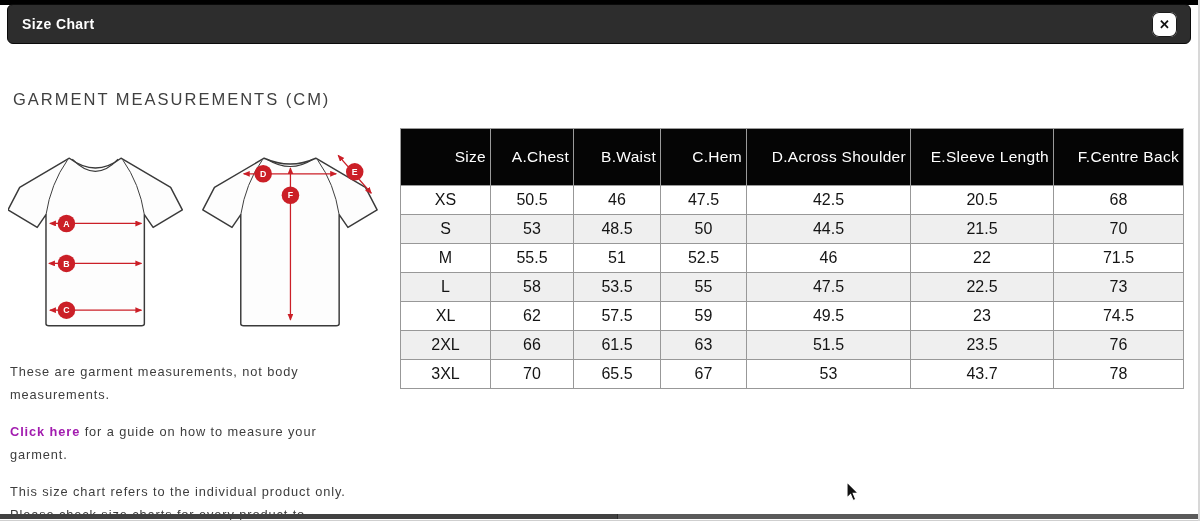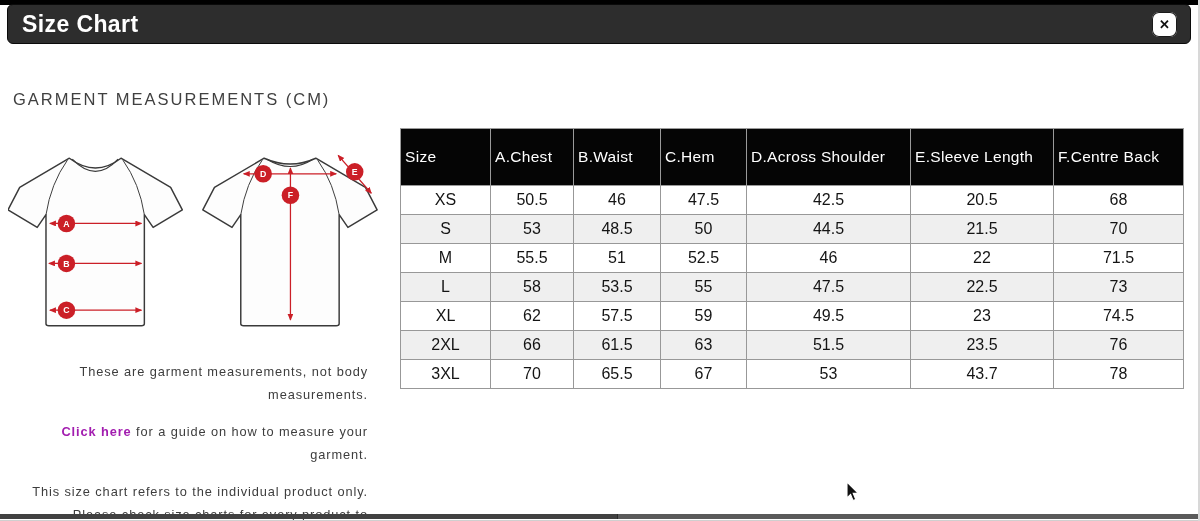--- a/index.html
+++ b/index.html
@@ -9,45 +9,45 @@
     position: relative; width: 1200px; height: 521px;
     background:#fff; overflow:hidden;
     border-right:2px solid #d8d8d8;
   }
   .top-strip { position:absolute; top:0; left:0; right:0; height:5px; background:#000; }
   .titlebar {
     position:absolute; top:4px; left:7px; right:7px; height:40px;
     background:#2d2d2d; border:1px solid #0a0a0a; border-radius:6px;
     display:flex; align-items:center; padding:0 14px;
   }
-  .titlebar h1 { color:#fff; font-size:23px; font-weight:bold; letter-spacing:.4px; }
+  .titlebar h1 { color:#fff; font-size:14px; font-weight:bold; letter-spacing:.4px; }
   .close-btn {
     position:absolute; right:13px; top:7px; width:25px; height:25px;
     background:#fff; border:none; border-radius:7px; cursor:pointer;
     display:flex; align-items:center; justify-content:center;
     font-family:"Liberation Sans",sans-serif; font-size:13px; font-weight:bold; color:#111;
     box-shadow:0 0 0 1px #1a1a1a inset;
   }
   .section-heading {
     position:absolute; top:90px; left:13px;
     font-size:16.5px; font-weight:500; letter-spacing:2px; color:#404040;
   }
   .diagram { position:absolute; left:8px; top:146px; width:374px; height:190px; }
   .notes { position:absolute; left:10px; top:360px; width:358px; }
-  .notes p { font-size:12.8px; letter-spacing:.9px; line-height:1.8; color:#3d3d3d; margin-bottom:14px;text-align:right; }
+  .notes p { font-size:12.8px; letter-spacing:.9px; line-height:1.8; color:#3d3d3d; margin-bottom:14px; }
   .notes a { color:#a21caf; font-weight:bold; text-decoration:none; cursor:pointer; }
   table.size-table {
     position:absolute; left:400px; top:128px; width:783px;
     border-collapse:collapse; table-layout:fixed;
     font-family:"Liberation Sans",sans-serif;
   }
   table.size-table th {
     background:#050505; color:#fff; font-weight:500; font-size:15.5px;
     height:57px; border:1px solid #9a9a9a; line-height:1.25; letter-spacing:.3px;
-    padding:0 4px; text-align:left; vertical-align:middle;
+    padding:0 4px; text-align:right; vertical-align:middle;
   }
   table.size-table td {
     height:29px; text-align:center; vertical-align:middle;
     border:1px solid #989898; color:#141414; font-size:16px; padding:0;
     background:#fff;
   }
   table.size-table tr.alt td { background:#efefef; }
   .hscrollbar { position:absolute; left:0; right:0; bottom:2px; height:5px; background:#5a5a5a; }
   .hscrollbar .thumb { position:absolute; left:0; top:0; height:5px; width:618px; background:#414141; border-right:1px solid #2a2a2a; }
   .bottom-line { position:absolute; left:0; right:0; bottom:0; height:1px; background:#cfcfcf; }

